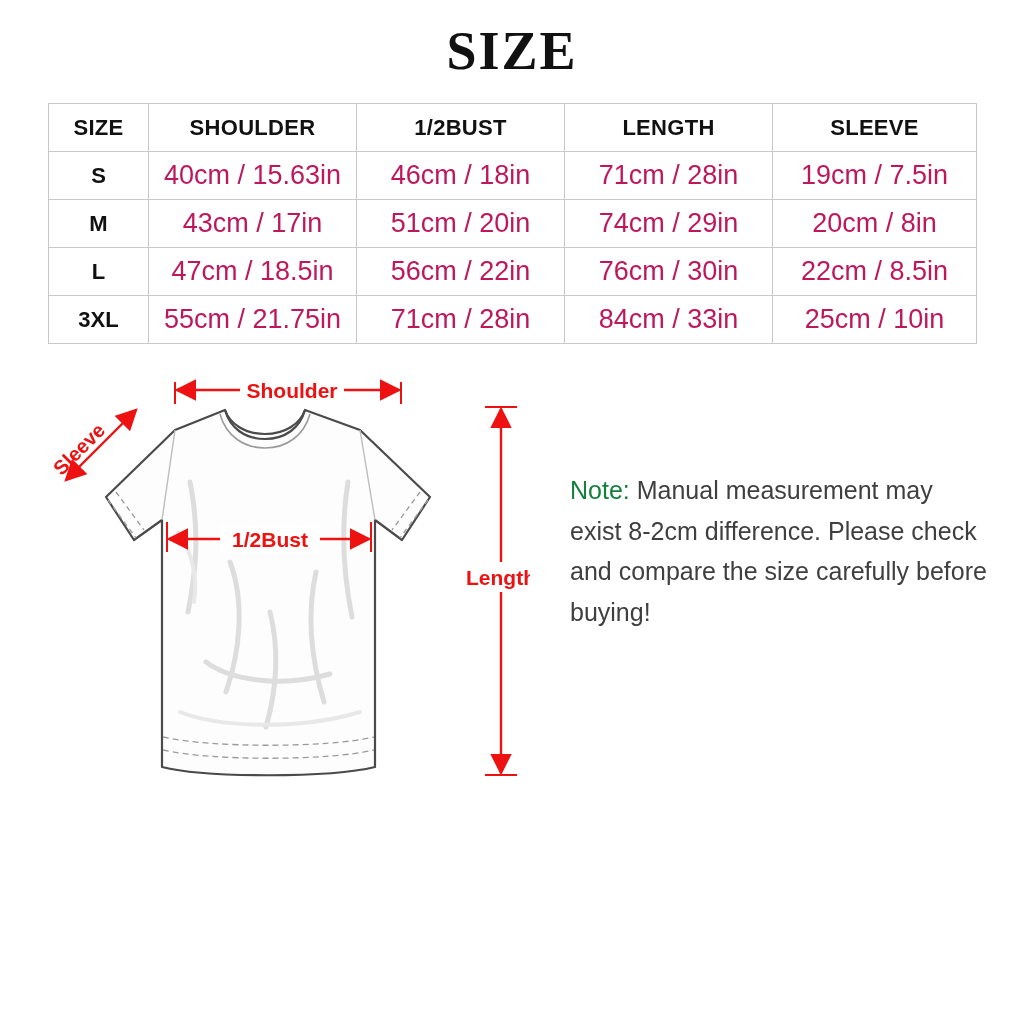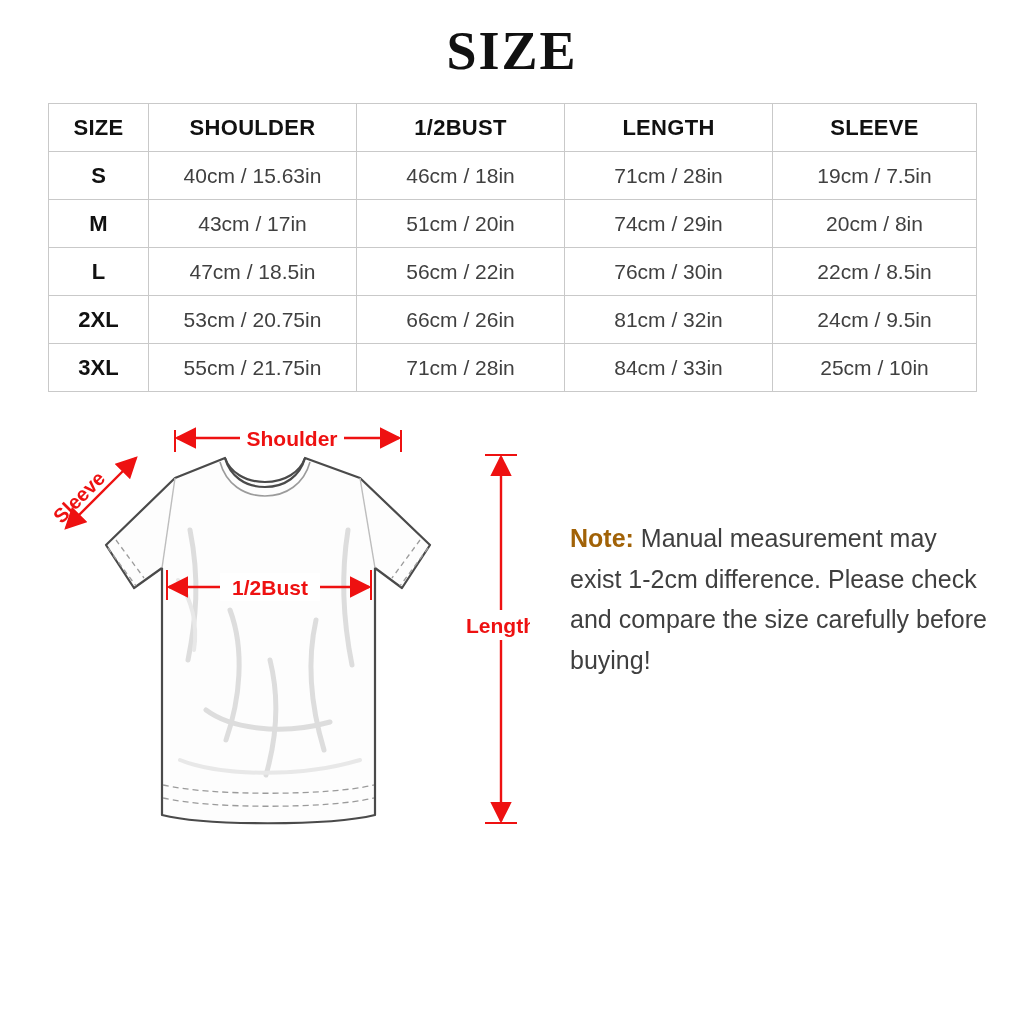--- a/index.html
+++ b/index.html
@@ -36,22 +36,22 @@
     width: 928px;
     border-collapse: collapse;
     table-layout: fixed;
   }
   table.size-table th,
   table.size-table td {
     border: 1px solid #c9c9c9;
     height: 45px;
     text-align: center;
     vertical-align: middle;
-    font-size: 21px;
-    color: #404040;
+    font-size: 27px;
+    color: #be185d;
   }
   table.size-table thead th {
     font-weight: 700;
     font-size: 22px;
     color: #111;
     letter-spacing: 0.3px;
   }
   table.size-table tbody td.size-cell {
     font-weight: 700;
     font-size: 22px;
@@ -83,22 +83,22 @@
   .note {
     position: absolute;
     left: 570px;
     top: 108px;
     width: 420px;
     font-size: 25px;
     line-height: 1.62;
     color: #3f3f3f;
   }
   .note b {
-    color: #a16207;
-    font-weight: 700;
+    color: #15803d;
+    font-weight: 400;
   }
 </style>
 </head>
 <body>
 
 <div class="title">SIZE</div>
 
 <div class="table-wrap">
   <table class="size-table">
     <colgroup>
@@ -131,27 +131,20 @@
         <td>51cm / 20in</td>
         <td>74cm / 29in</td>
         <td>20cm / 8in</td>
       </tr>
       <tr>
         <td class="size-cell">L</td>
         <td>47cm / 18.5in</td>
         <td>56cm / 22in</td>
         <td>76cm / 30in</td>
         <td>22cm / 8.5in</td>
-      </tr>
-      <tr>
-        <td class="size-cell">2XL</td>
-        <td>53cm / 20.75in</td>
-        <td>66cm / 26in</td>
-        <td>81cm / 32in</td>
-        <td>24cm / 9.5in</td>
       </tr>
       <tr>
         <td class="size-cell">3XL</td>
         <td>55cm / 21.75in</td>
         <td>71cm / 28in</td>
         <td>84cm / 33in</td>
         <td>25cm / 10in</td>
       </tr>
     </tbody>
   </table>
@@ -242,16 +235,16 @@
         <line x1="455" y1="413" x2="487" y2="413" stroke="#ee1111" stroke-width="2"></line>
         <line x1="471" y1="47" x2="471" y2="411" stroke="#ee1111" stroke-width="2.4" marker-start="url(#arrL)" marker-end="url(#arrR)"></line>
         <rect x="432" y="200" width="78" height="30" fill="#ffffff"></rect>
         <text x="471" y="223" text-anchor="middle" font-family="Liberation Sans, sans-serif" font-size="21" font-weight="700" fill="#ee1111">Length</text>
       </g>
 
     </svg>
   </div>
 
   <div class="note">
-    <b>Note:</b><span> Manual measurement may exist 1-2cm difference. Please check and compare the size carefully before buying!</span>
+    <b>Note:</b><span> Manual measurement may exist 8-2cm difference. Please check and compare the size carefully before buying!</span>
   </div>
 
 </div>
 
 </body></html>

